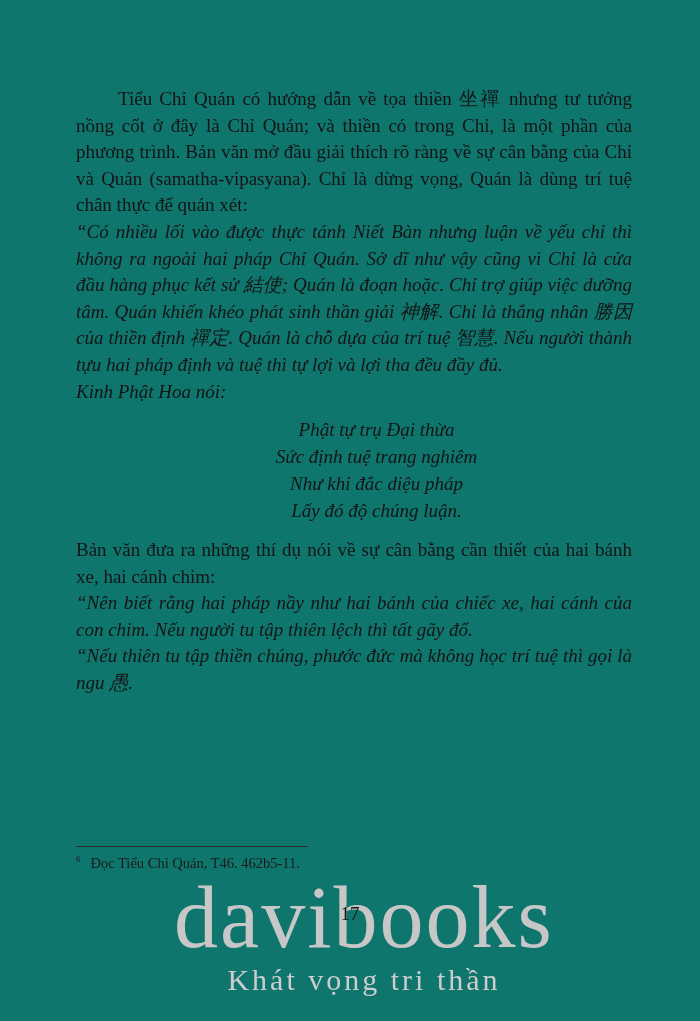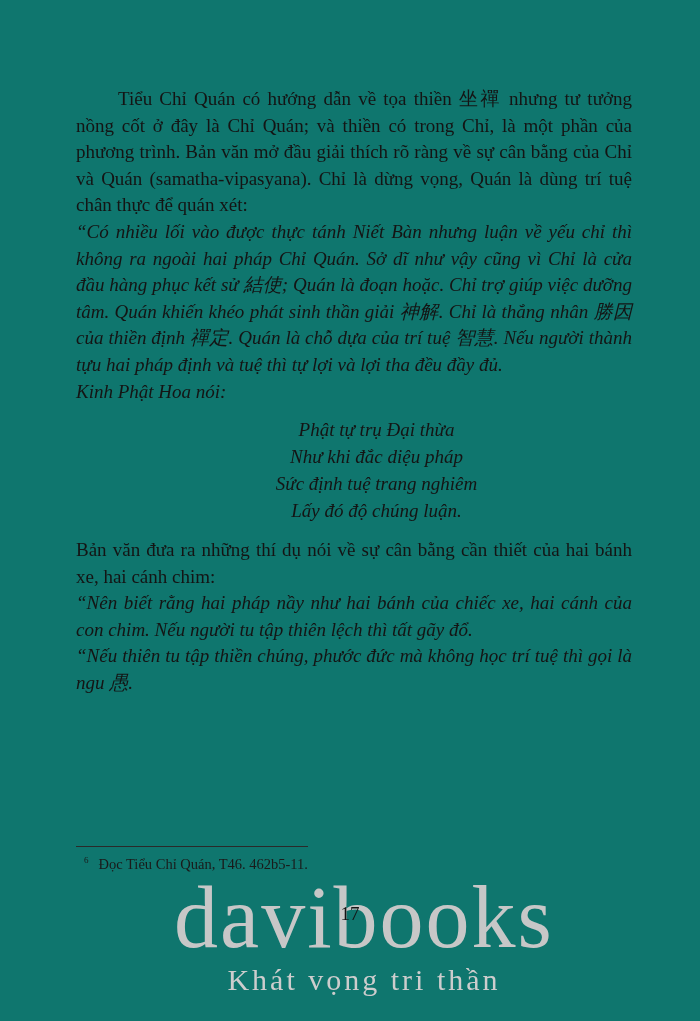--- a/index.html
+++ b/index.html
@@ -45,21 +45,21 @@
     right: 68px;
     top: 846px;
     z-index: 2;
   }
   .footnote-rule {
     width: 232px;
     border-top: 1.5px solid #2a2a2a;
     margin-bottom: 7px;
   }
   .footnote {
-    margin: 8px;
+    margin: 0;
     font-size: 14.5px;
     line-height: 1.3;
     color: #1a1a1a;
   }
   .footnote sup { font-size: 9px; margin-right: 10px; }
   .page-number {
     position: absolute;
     top: 903px;
     left: 0;
     width: 100%;
@@ -100,22 +100,22 @@
 
   <div class="body-text">
     <p class="para indent">Tiểu Chỉ Quán có hướng dẫn về tọa thiền 坐禪 nhưng tư tưởng nồng cốt ở đây là Chỉ Quán; và thiền có trong Chỉ, là một phần của phương trình. Bản văn mở đầu giải thích rõ ràng về sự cân bằng của Chỉ và Quán (samatha-vipasyana). Chỉ là dừng vọng, Quán là dùng trí tuệ chân thực để quán xét:</p>
 
     <p class="quote">“Có nhiều lối vào được thực tánh Niết Bàn nhưng luận về yếu chỉ thì không ra ngoài hai pháp Chỉ Quán. Sở dĩ như vậy cũng vì Chỉ là cửa đầu hàng phục kết sử 結使; Quán là đoạn hoặc. Chỉ trợ giúp việc dưỡng tâm. Quán khiến khéo phát sinh thần giải 神解. Chỉ là thắng nhân 勝因 của thiền định 禪定. Quán là chỗ dựa của trí tuệ 智慧. Nếu người thành tựu hai pháp định và tuệ thì tự lợi và lợi tha đều đầy đủ.</p>
 
     <p class="lead">Kinh Phật Hoa nói:</p>
 
     <div class="verse">
       <p>Phật tự trụ Đại thừa</p>
+      <p>Sức định tuệ trang nghiêm</p>
       <p>Như khi đắc diệu pháp</p>
-      <p>Sức định tuệ trang nghiêm</p>
       <p>Lấy đó độ chúng luận.</p>
     </div>
 
     <p class="para">Bản văn đưa ra những thí dụ nói về sự cân bằng cần thiết của hai bánh xe, hai cánh chim:</p>
 
     <p class="quote">“Nên biết rằng hai pháp nầy như hai bánh của chiếc xe, hai cánh của con chim. Nếu người tu tập thiên lệch thì tất gãy đổ.</p>
 
 
     <p class="quote">“Nếu thiên tu tập thiền chúng, phước đức mà không học trí tuệ thì gọi là ngu 愚.</p>
   </div>

